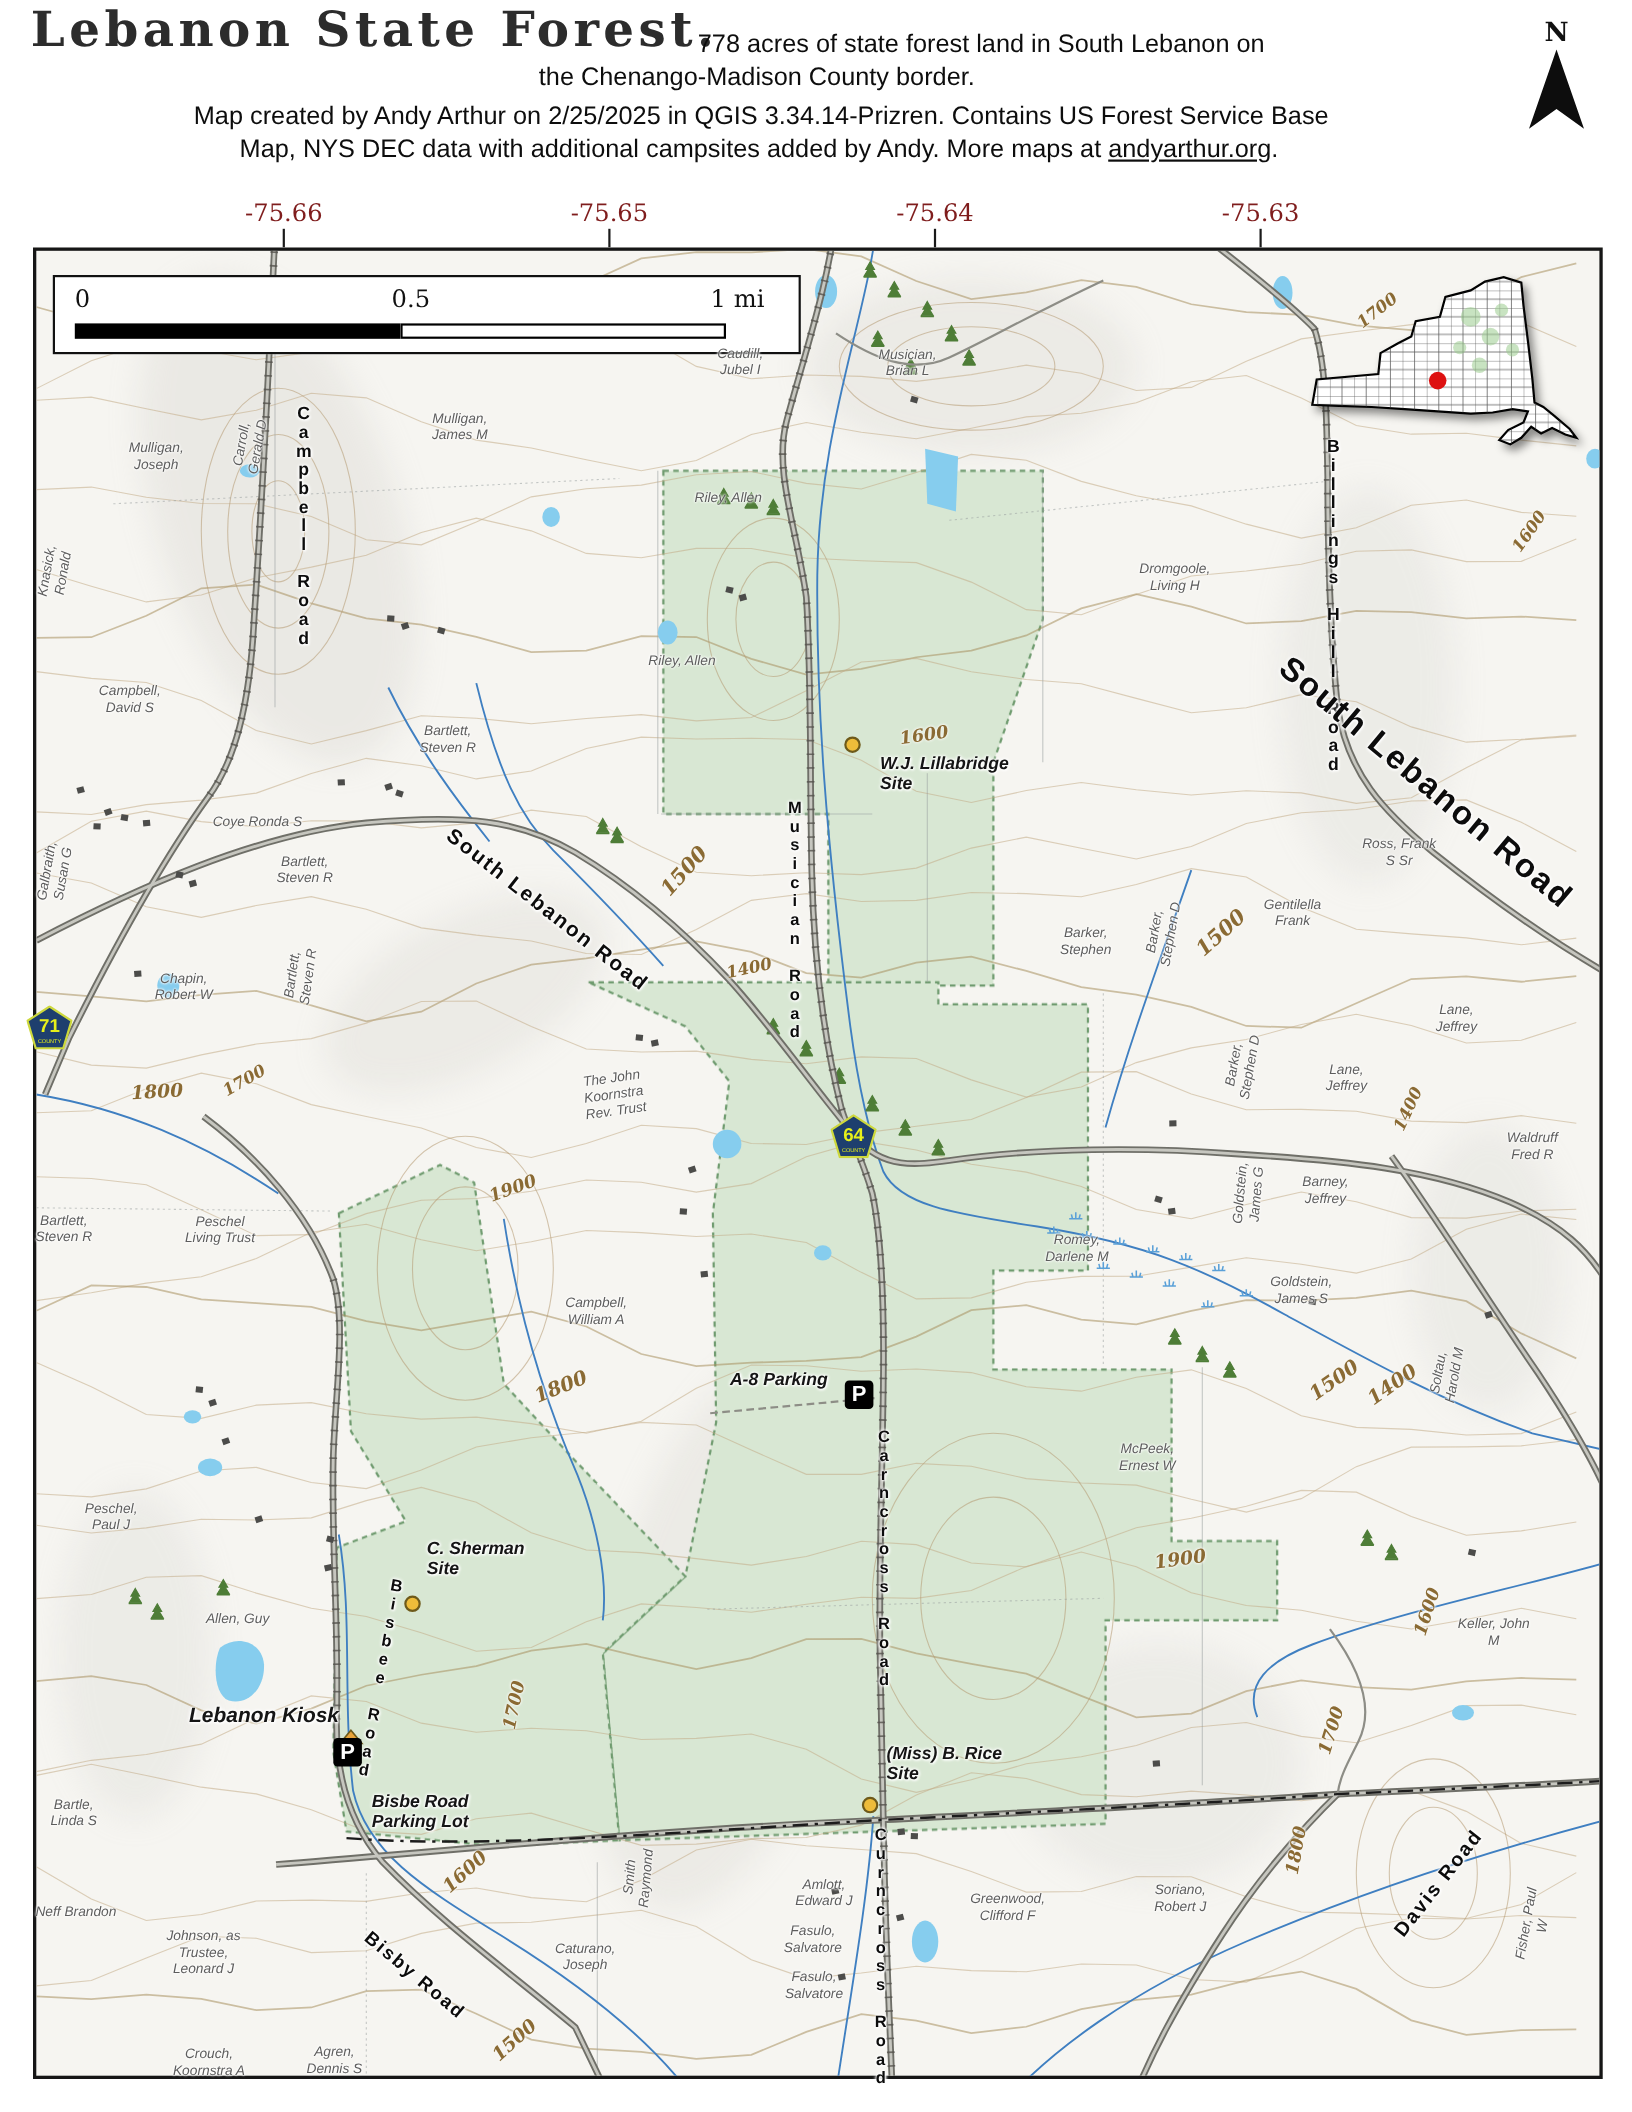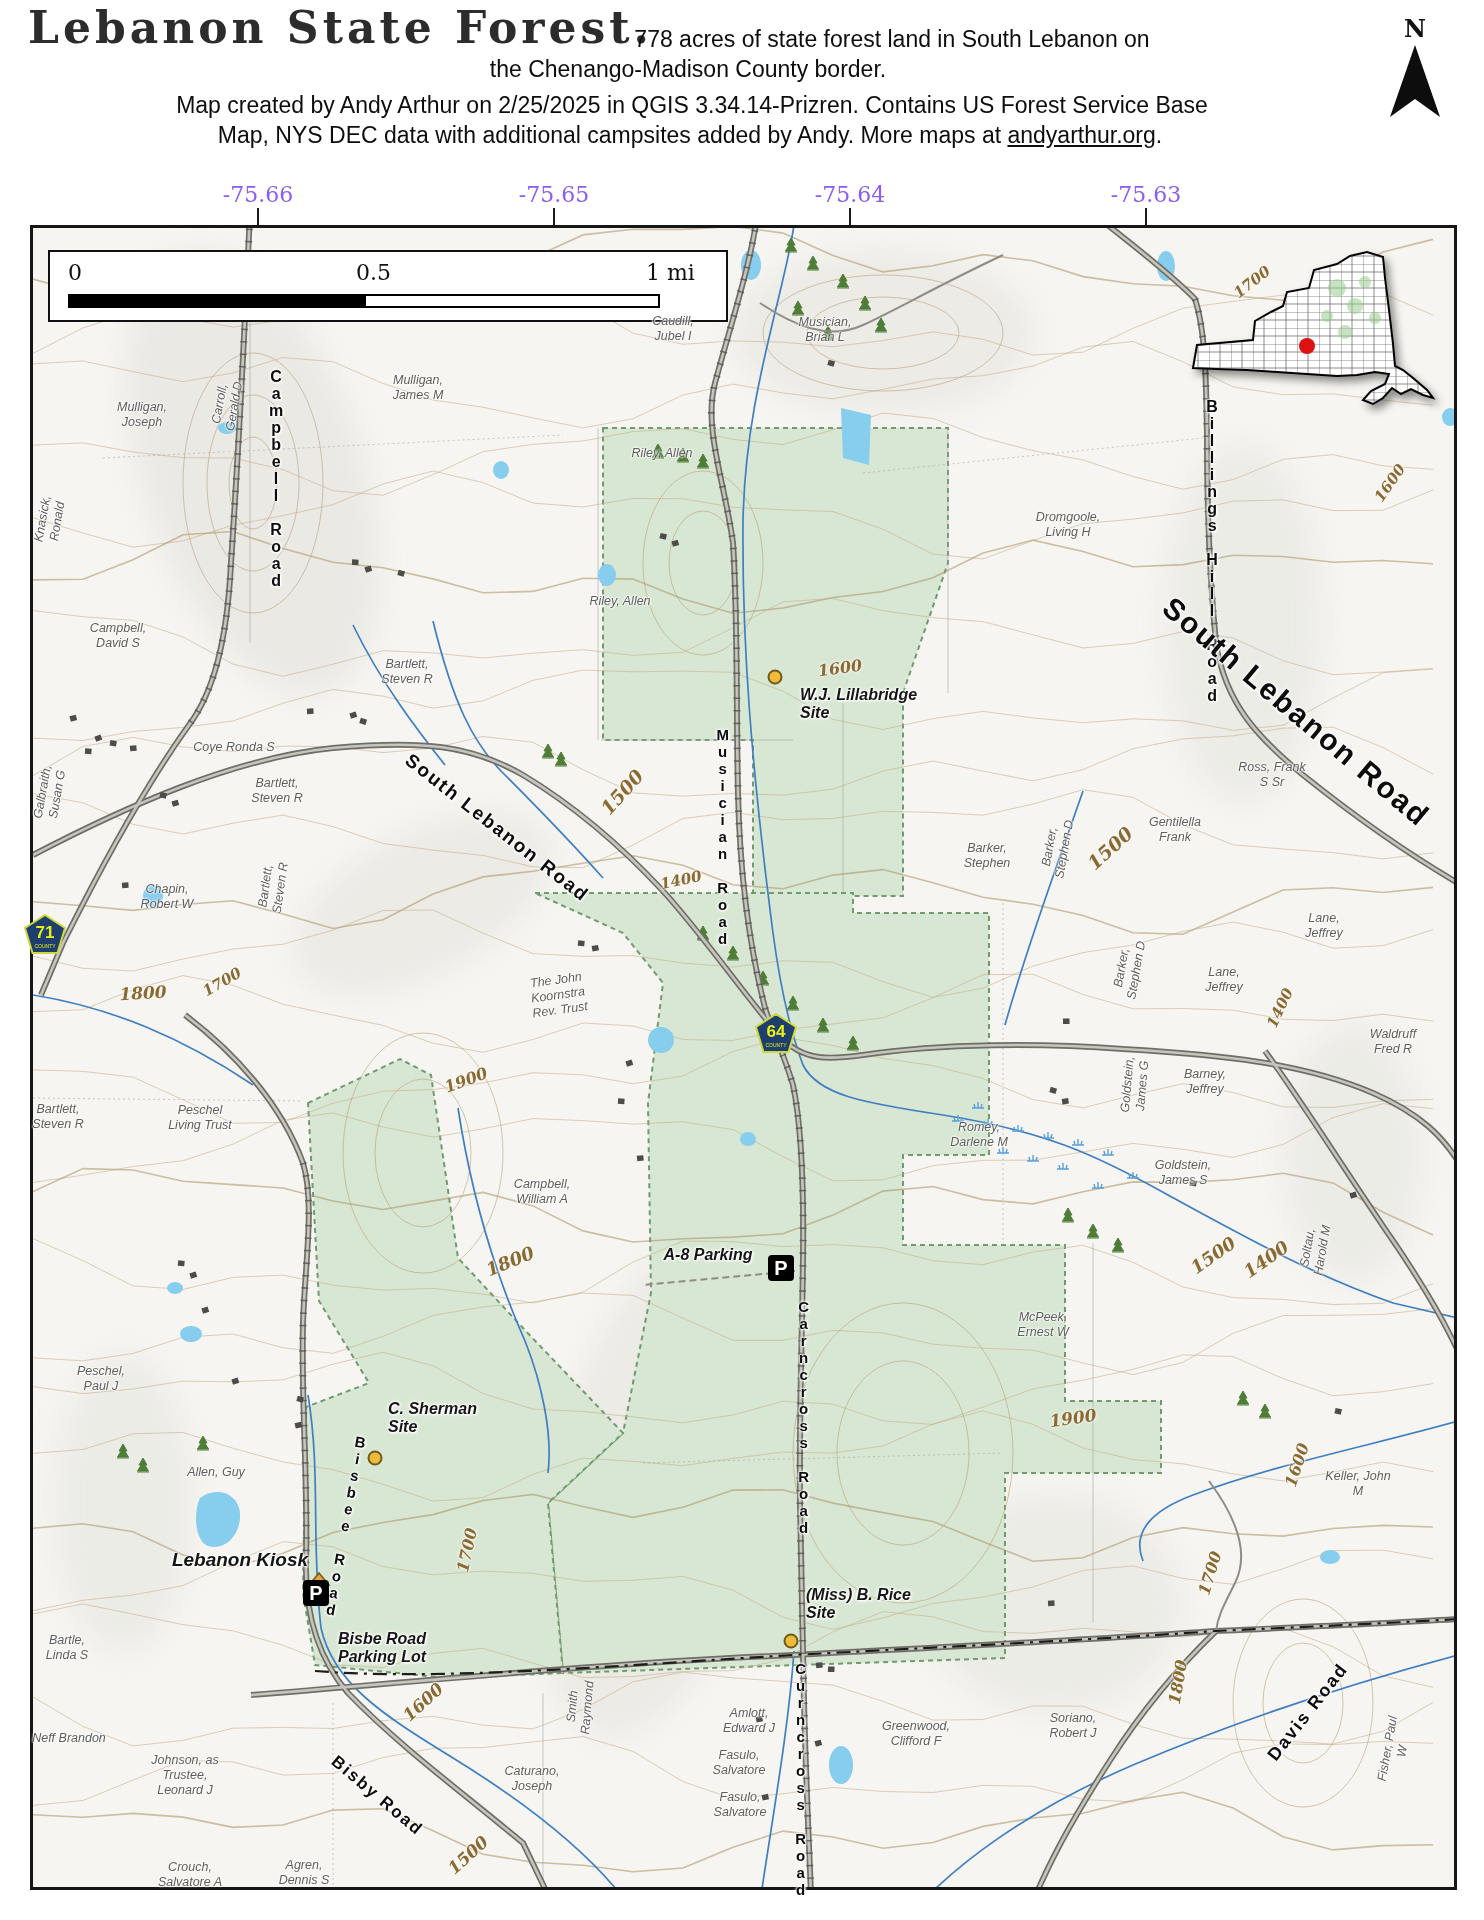--- a/index.html
+++ b/index.html
@@ -14,21 +14,21 @@
   #subtitle2{left:688px;top:56px;}
   .attrib{position:absolute;font-size:23px;color:#0d0d0d;white-space:nowrap;transform:translateX(-50%);}
   #attrib1{left:692px;top:92px;}
   #attrib2{left:690px;top:122px;}
   #attrib2 a{color:#0d0d0d;}
   #north-arrow{position:absolute;left:1386px;top:14px;width:58px;text-align:center;}
   #north-arrow .n{font-family:"DejaVu Serif",serif;font-size:24px;font-weight:bold;}
 
   
   .lon-label{position:absolute;top:182px;transform:translateX(-50%);
-      font-family:"DejaVu Serif",serif;font-size:22px;color:#8b5cf6;}
+      font-family:"DejaVu Serif",serif;font-size:22px;color:#7f1d1d;}
   .lon-tick{position:absolute;top:208px;width:2px;height:17px;background:#1a1a1a;transform:translateX(-50%);}
 
   
   #map-frame{position:absolute;left:30px;top:225px;width:1427px;height:1665px;
       border:3px solid #161616;box-sizing:border-box;background:#f6f5f1;overflow:hidden;}
   #map-svg{position:absolute;left:0;top:0;}
 
   
   #scalebar{position:absolute;left:48px;top:250px;width:680px;height:72px;background:#fff;
       border:2px solid #111;box-sizing:border-box;}
@@ -516,21 +516,21 @@
     <div class="owner" style="left: 69px; top: 1738px; transform: translate(-50%, -50%) rotate(0deg);">
       <div>Neff Brandon</div>
     </div>
     <div class="owner" style="left: 185px; top: 1775px; transform: translate(-50%, -50%) rotate(0deg);">
       <div>Johnson, as</div>
       <div>Trustee,</div>
       <div>Leonard J</div>
     </div>
     <div class="owner" style="left: 190px; top: 1875px; transform: translate(-50%, -50%) rotate(0deg);">
       <div>Crouch,</div>
-      <div>Salvatore A</div>
+      <div>Koornstra A</div>
     </div>
     <div class="owner" style="left: 304px; top: 1873px; transform: translate(-50%, -50%) rotate(0deg);">
       <div>Agren,</div>
       <div>Dennis S</div>
     </div>
     <div class="owner" style="left: 580px; top: 1707px; transform: translate(-50%, -50%) rotate(-85deg);">
       <div>Smith</div>
       <div>Raymond</div>
     </div>
     <div class="owner" style="left: 532px; top: 1779px; transform: translate(-50%, -50%) rotate(0deg);">

